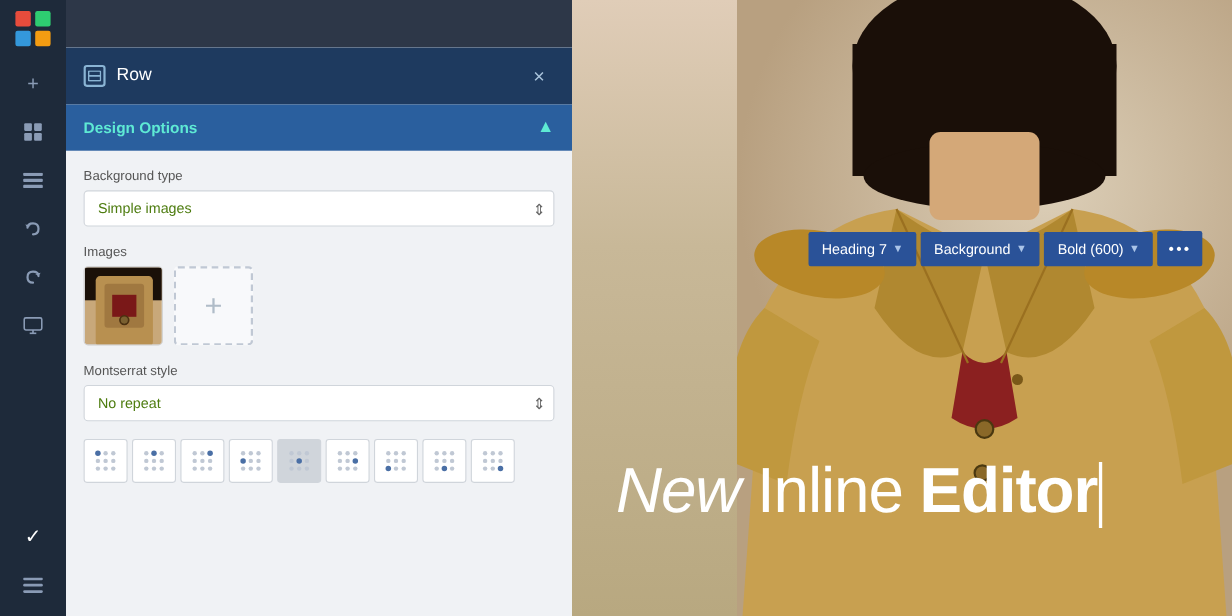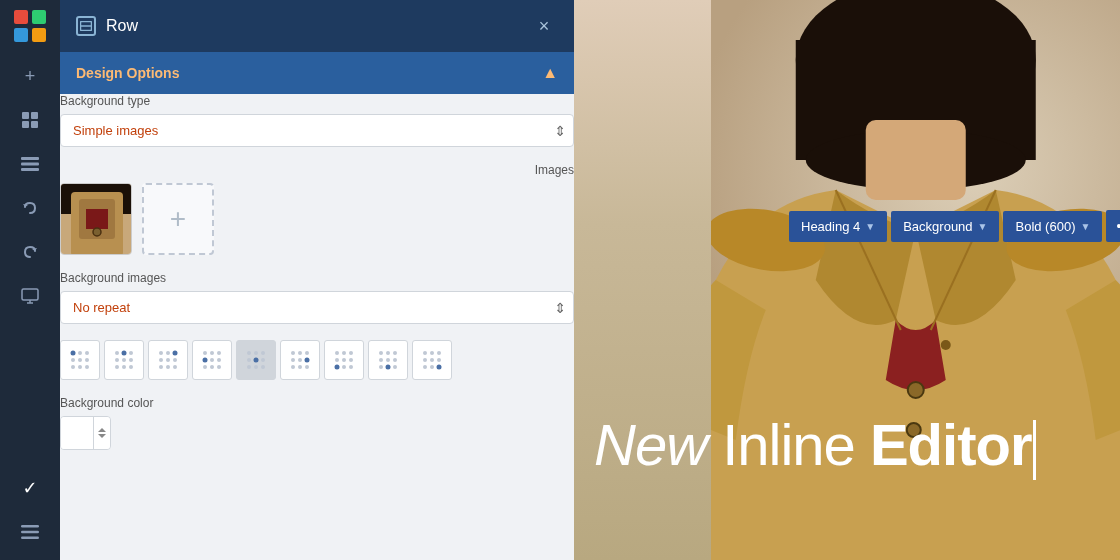--- a/index.html
+++ b/index.html
@@ -24,26 +24,27 @@
       width: 40px; height: 40px;
       display: flex; align-items: center; justify-content: center;
       border-radius: 6px; cursor: pointer; color: #8a9bb5;
       font-size: 18px; border: none; background: transparent;
     }
     .toolbar-icon-btn.active { color: #fff; }
     .toolbar-spacer { flex: 1; }
 
     
     .panel {
-      width: 514px;
+      width: 460px;
       background: #f0f2f5;
       display: flex;
       flex-direction: column;
       flex-shrink: 0;
       overflow-y: auto;
+      margin-top: 43px;
     }
     .panel-header {
       background: #1e3a5f;
       color: #fff;
       display: flex;
       align-items: center;
       padding: 0 16px;
       height: 52px;
       gap: 10px;
       flex-shrink: 0;
@@ -54,50 +55,50 @@
     }
     .panel-header-title { font-size: 16px; font-weight: 500; flex: 1; }
     .panel-close-btn {
       background: none; border: none; color: #aac4dc; cursor: pointer;
       font-size: 18px; display: flex; align-items: center; justify-content: center;
       width: 28px; height: 28px; border-radius: 4px;
     }
 
     .panel-section-header {
       background: #2a5f9e;
-      color: #fdba74;
+      color: #5eead4;
       display: flex;
       align-items: center;
       justify-content: space-between;
       padding: 12px 16px;
       font-size: 14px;
       font-weight: 600;
       cursor: pointer;
     }
     .panel-section-header .chevron { font-size: 16px; }
 
-    .panel-body { padding: 0; display: flex; flex-direction: column; gap: 16px; }
+    .panel-body { padding: 16px; display: flex; flex-direction: column; gap: 16px; }
 
     .field-label {
       font-size: 12px; color: #555; margin-bottom: 6px; font-weight: 500;
     }
     .select-wrapper {
       position: relative;
     }
     .select-wrapper select {
       width: 100%; padding: 8px 12px; padding-right: 28px;
       border: 1px solid #d0d5db; border-radius: 4px; background: #fff;
-      font-size: 13px; color: #c2410c; appearance: none; cursor: pointer;
+      font-size: 13px; color: #4d7c0f; appearance: none; cursor: pointer;
     }
     .select-arrow {
       position: absolute; right: 8px; top: 50%; transform: translateY(-50%);
       pointer-events: none; color: #666; font-size: 14px;
     }
 
-    .images-section { display: flex; flex-direction: column; text-align: right; }
+    .images-section { display: flex; flex-direction: column; }
     .images-row { display: flex; gap: 10px; align-items: center; }
     .image-thumb {
       width: 72px; height: 72px; border-radius: 4px; overflow: hidden;
       border: 1px solid #ccc;
     }
     .image-add-btn {
       width: 72px; height: 72px;
       border: 2px dashed #c0c8d4; border-radius: 4px;
       background: #f8f9fb; display: flex; align-items: center; justify-content: center;
       cursor: pointer; font-size: 28px; color: #b0bcc8;
@@ -173,21 +174,21 @@
       font-size: 14px;
       cursor: pointer;
       border-radius: 2px;
       letter-spacing: 2px;
     }
 
     
     .heading-text {
       position: absolute;
       bottom: 80px;
-      left: 20px;
+      left: 40px;
       font-size: 58px;
       color: #fff;
       font-weight: 300;
       line-height: 1.1;
       letter-spacing: -1px;
     }
     .heading-text .italic-part { font-style: italic; font-weight: 300; }
     .heading-text .bold-part { font-weight: 800; }
     .cursor-line {
       display: inline-block;
@@ -307,21 +308,21 @@
             <rect x="18" y="15" width="36" height="40" rx="3" fill="#a07840"></rect>
             <rect x="25" y="25" width="22" height="20" fill="#7a1818"></rect>
             <circle cx="36" cy="48" r="4" fill="#7a6030" stroke="#4a3010" stroke-width="1.5"></circle>
           </svg>
         </div>
         <div class="image-add-btn">+</div>
       </div>
     </div>
 
     <div>
-      <div class="field-label">Background images</div>
+      <div class="field-label">Montserrat style</div>
       <div class="select-wrapper">
         <select>
           <option>No repeat</option>
           <option>Repeat</option>
           <option>Repeat X</option>
           <option>Repeat Y</option>
           <option>Cover</option>
           <option>Contain</option>
         </select>
         <span class="select-arrow">⇕</span>
@@ -452,32 +453,20 @@
               <circle cx="11" cy="11" r="2" fill="#c0c8d4"></circle>
               <circle cx="18" cy="11" r="2" fill="#c0c8d4"></circle>
               <circle cx="4" cy="18" r="2" fill="#c0c8d4"></circle>
               <circle cx="11" cy="18" r="2" fill="#c0c8d4"></circle>
               <circle cx="18" cy="18" r="2.5" fill="#4a6fa5"></circle>
             </svg>
         </button>
       </div>
     </div>
 
-    <div>
-      <div class="field-label">Background color</div>
-      <div class="bg-color-row">
-        <div class="color-swatch-wrapper">
-          <button class="color-swatch" style="background:#ffffff;"></button>
-          <div class="color-swatch-arrow">
-            <span class="arrow-up"></span>
-            <span class="arrow-down"></span>
-          </div>
-        </div>
-      </div>
-    </div>
 
   </div>
 </div>
 
 <div class="main-content">
 
   <div style="position:absolute;inset:0;overflow:hidden;">
 
     <div style="position:absolute;inset:0;background:linear-gradient(180deg,#e0cdb8 0%,#c8b898 40%,#b8a880 100%);"></div>
 
@@ -516,21 +505,21 @@
 
       <ellipse cx="430" cy="240" rx="60" ry="30" fill="#b88828" transform="rotate(-10,430,240)"></ellipse>
       <ellipse cx="130" cy="240" rx="60" ry="30" fill="#b88828" transform="rotate(10,130,240)"></ellipse>
 
       <circle cx="310" cy="345" r="5" fill="#7a5818"></circle>
     </svg>
   </div>
 
   <div class="inline-editor-toolbar">
     <button class="editor-toolbar-btn">
-      <span>Heading 4</span>
+      <span>Heading 7</span>
       <span class="drop-arrow">▼</span>
     </button>
     <button class="editor-toolbar-btn">
       <span>Background</span>
       <span class="drop-arrow">▼</span>
     </button>
     <button class="editor-toolbar-btn">
       <span>Bold (600)</span>
       <span class="drop-arrow">▼</span>
     </button>

